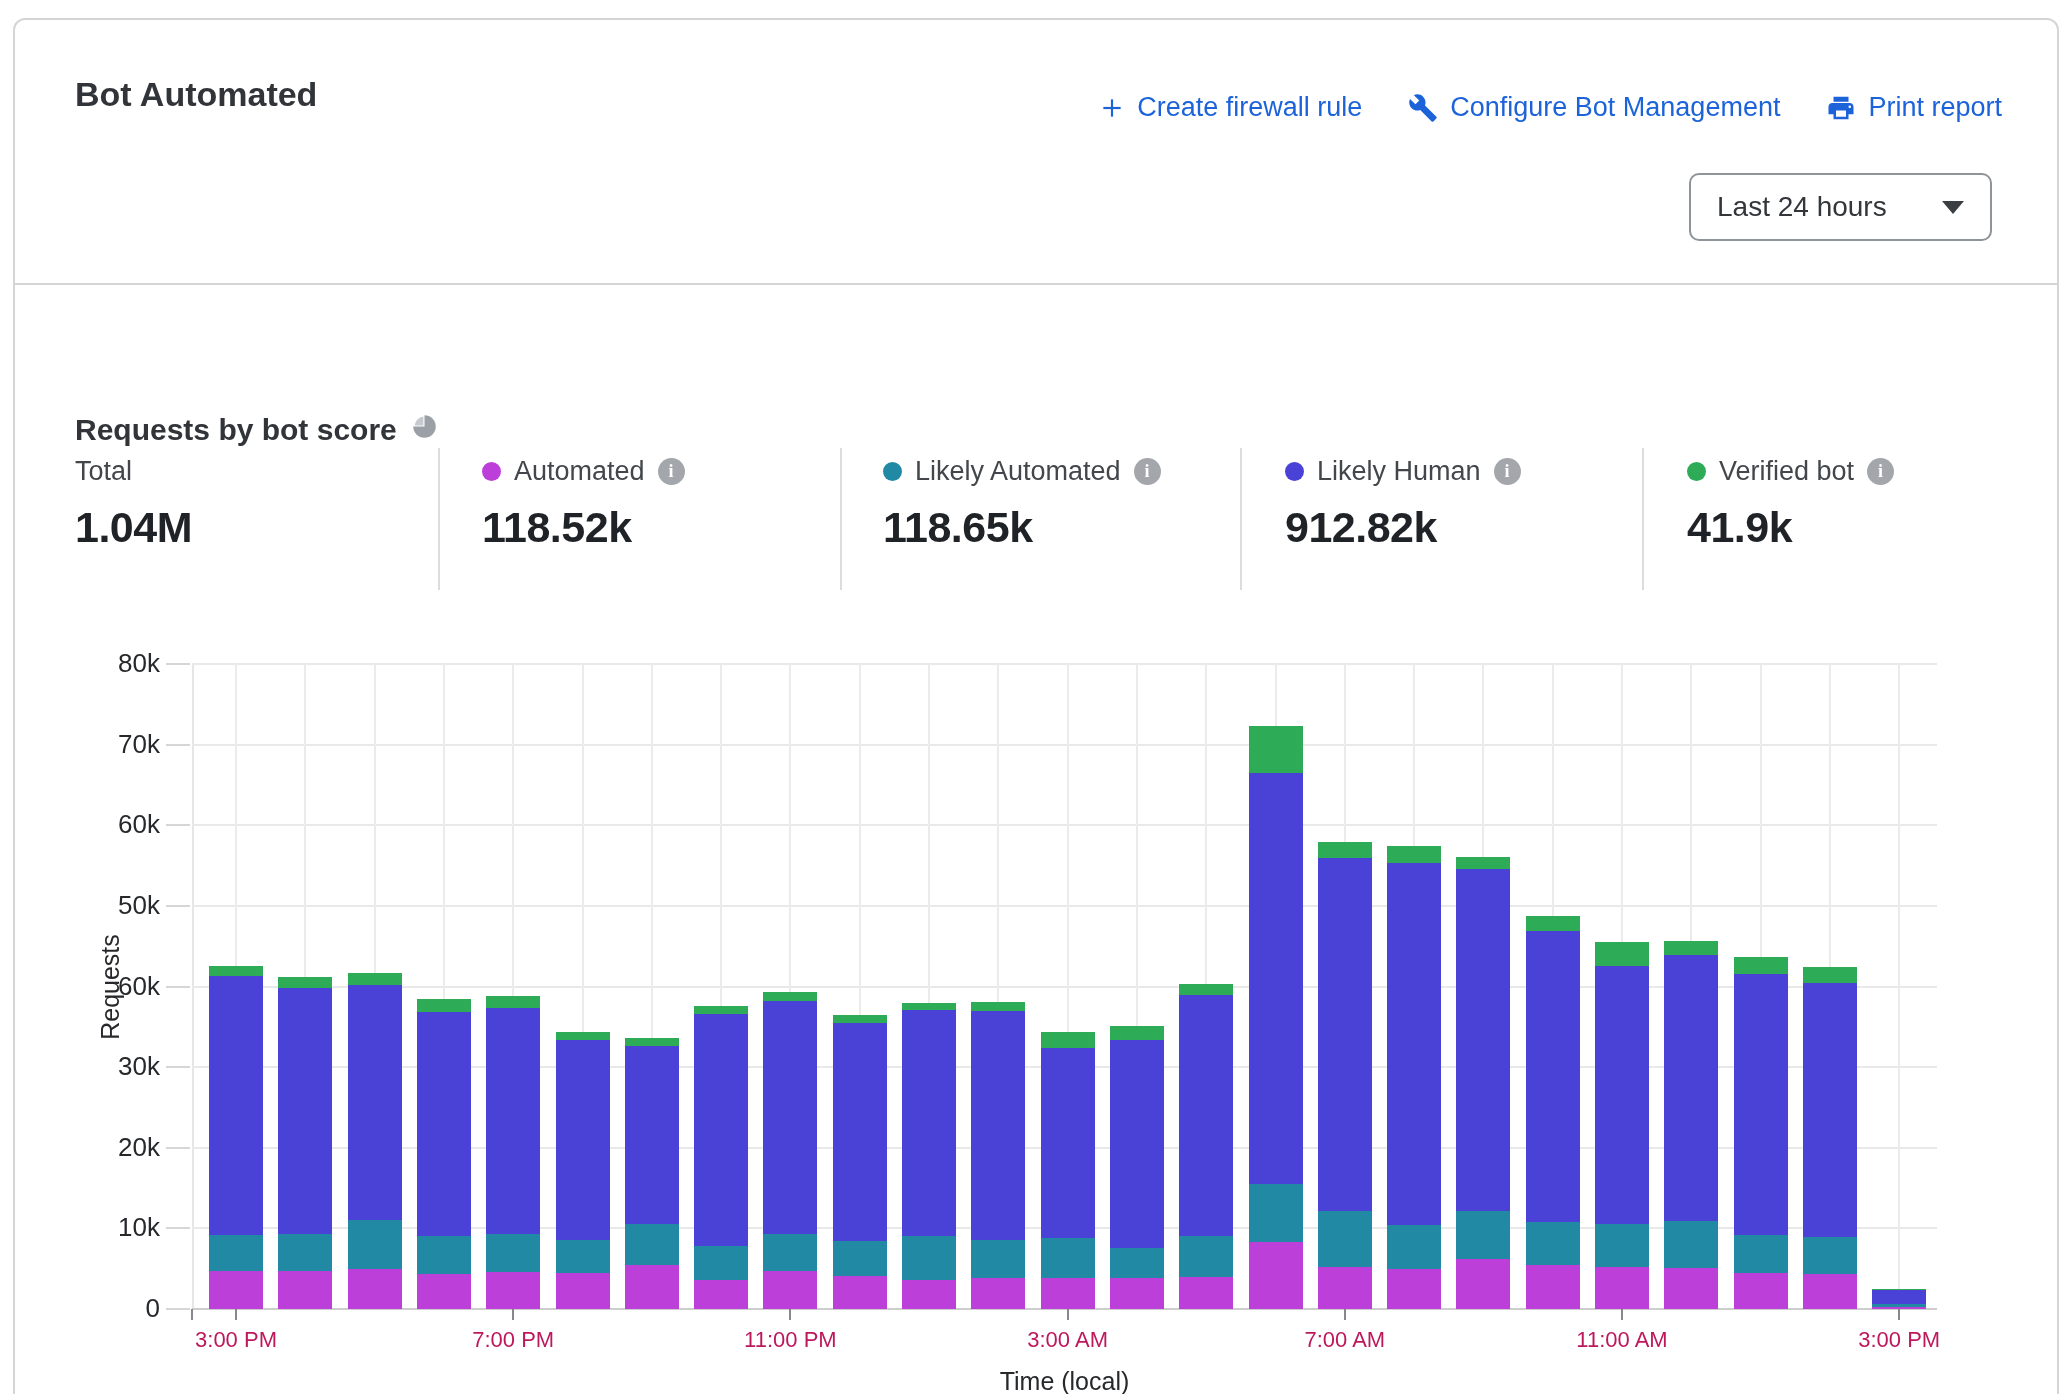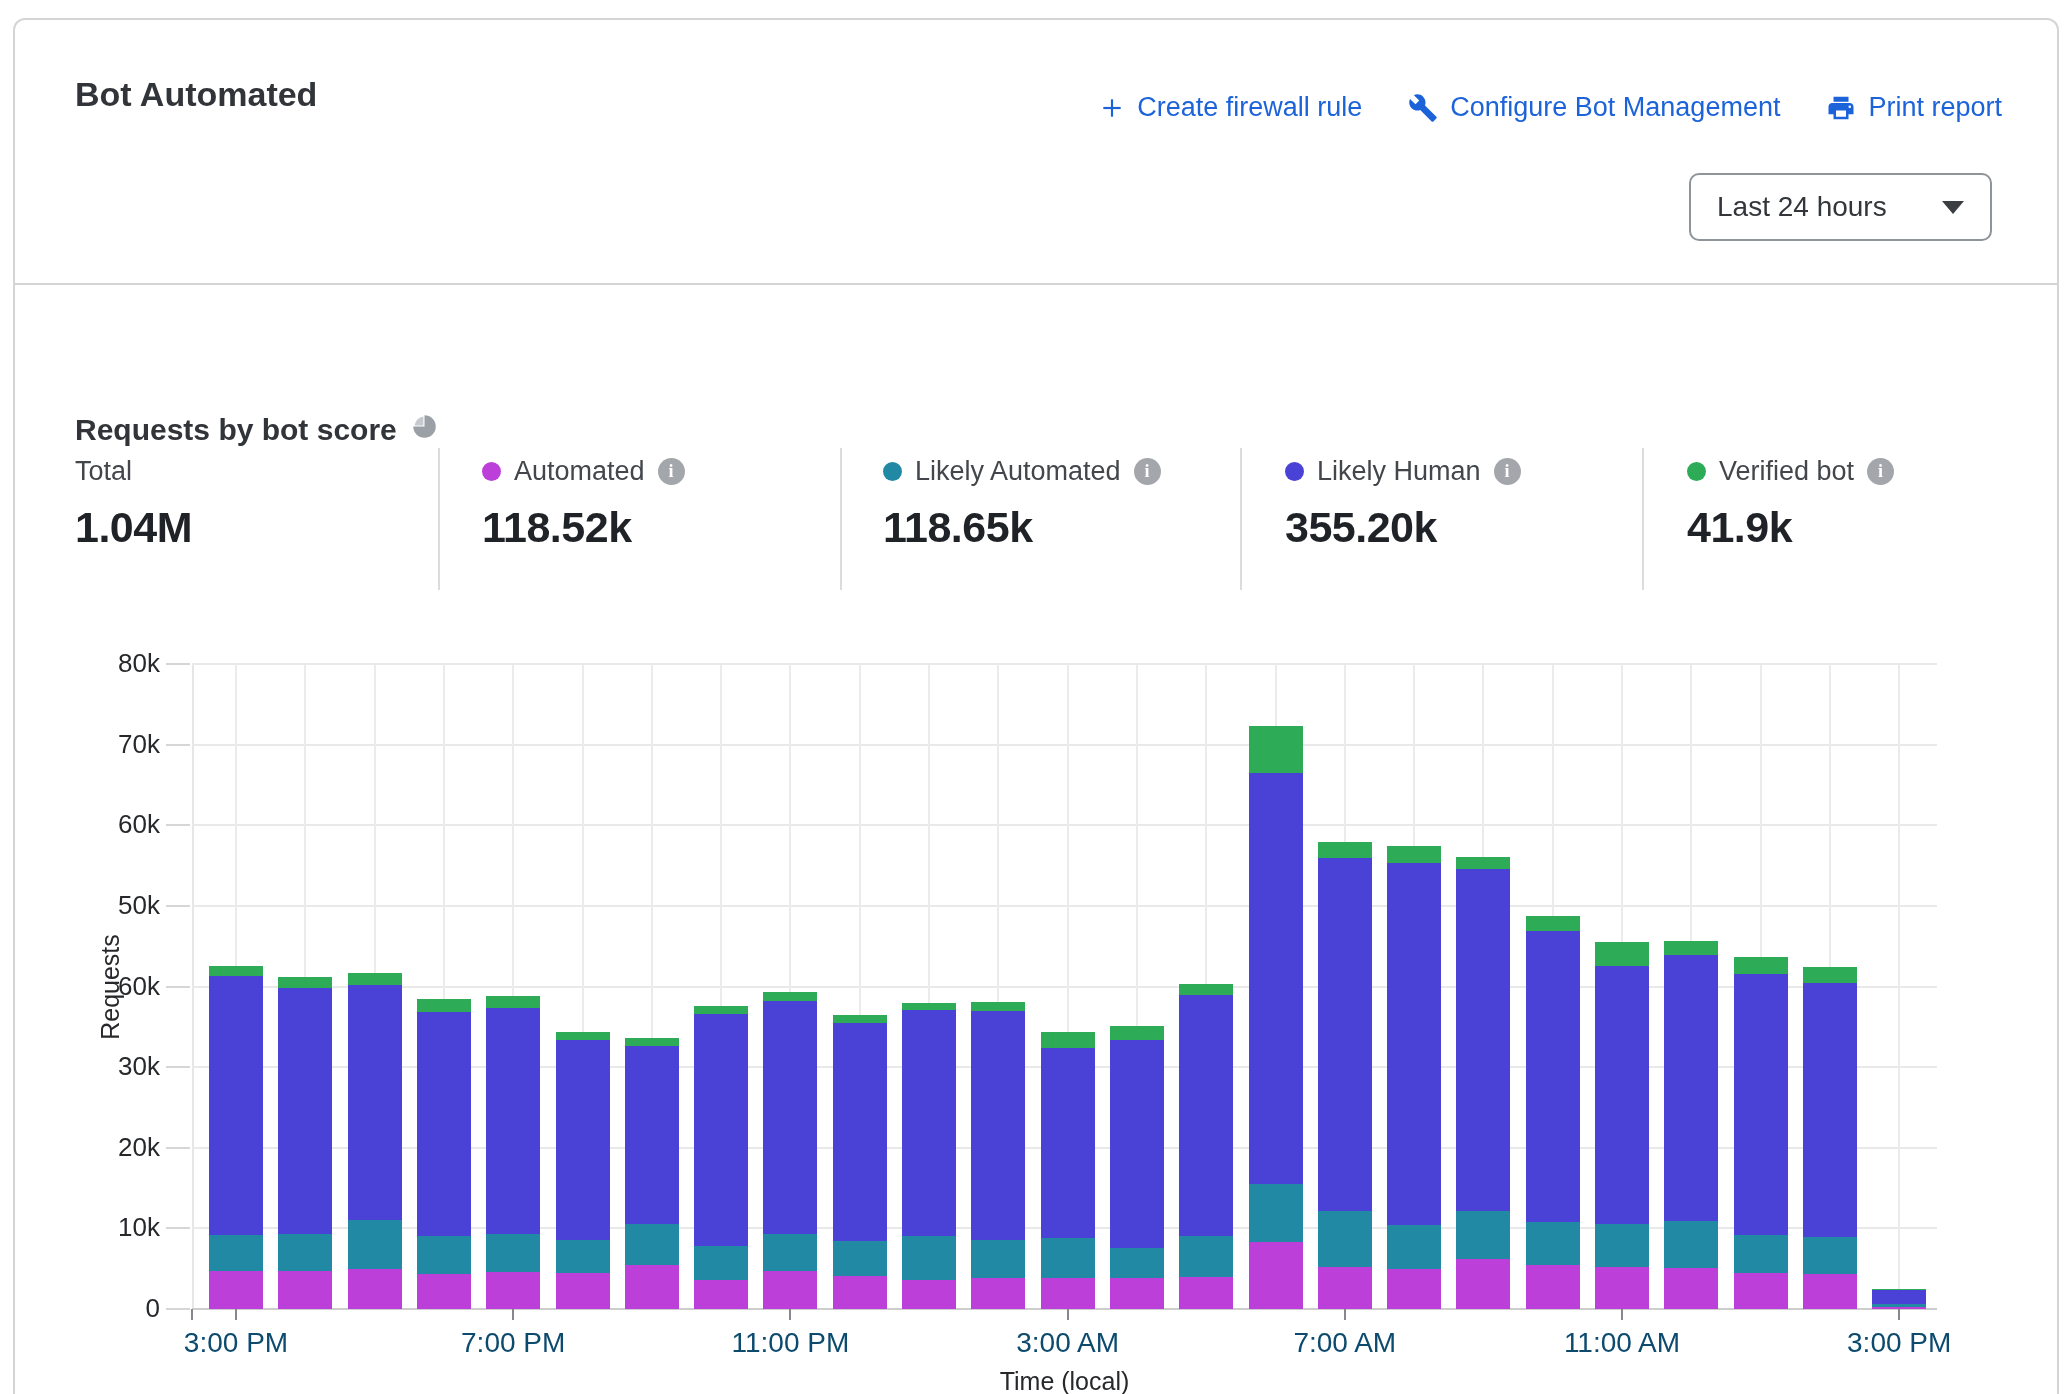--- a/index.html
+++ b/index.html
@@ -35,21 +35,21 @@
   .stat-divider { position:absolute; top:428px; height:142px; width:2px; background:#dcdcdc; }
   
   #plot { position:absolute; left:177px; top:644px; width:1745px; height:645px; }
   .hgrid { position:absolute; left:0; width:100%; height:2px; background:#e9e9e9; }
   .vgrid { position:absolute; top:0; width:2px; height:100%; background:#ebebeb; }
   .axis-bottom { position:absolute; left:0; bottom:-1px; width:100%; height:2px; background:#cdcdcd; }
   .axis-left { position:absolute; left:0; top:0; width:2px; height:100%; background:#e6e6e6; }
   .ylab { position:absolute; width:90px; text-align:right; font-size:26px; color:#26282b; }
   .ytickmark { position:absolute; width:24px; height:2px; background:#d6d6d6; }
   .xtickmark { position:absolute; width:2px; height:11px; background:#85898d; }
-  .xlab { position:absolute; width:220px; margin-left:-110px; text-align:center; font-size:28px; color:#0c4a6e; }
+  .xlab { position:absolute; width:220px; margin-left:-110px; text-align:center; font-size:22px; color:#be185d; }
   .seg { position:absolute; }
   .ylabel-rot { position:absolute; left:-82px; top:50%; width:300px; text-align:center;
     transform:translate(-50%,-50%) rotate(-90deg); font-size:25px; color:#26282b; }
   .xlabel-axis { position:absolute; left:0; width:100%; text-align:center; font-size:25px; color:#26282b; }
 </style>
 </head>
 <body>
 
 <div class="card">
 
@@ -127,21 +127,21 @@
     <div class="stat-value">118.65k</div>
   </div>
   <div class="stat-divider" style="left:1225px"></div>
 
   <div class="stat" style="left:1270px">
     <div class="stat-label">
       <span class="stat-dot" style="background: rgb(74, 65, 214);"></span>
       <span>Likely Human</span>
       <span class="info-icon">i</span>
     </div>
-    <div class="stat-value">355.20k</div>
+    <div class="stat-value">912.82k</div>
   </div>
   <div class="stat-divider" style="left:1627px"></div>
 
   <div class="stat" style="left:1672px">
     <div class="stat-label">
       <span class="stat-dot" style="background: rgb(45, 171, 87);"></span>
       <span>Verified bot</span>
       <span class="info-icon">i</span>
     </div>
     <div class="stat-value">41.9k</div>

